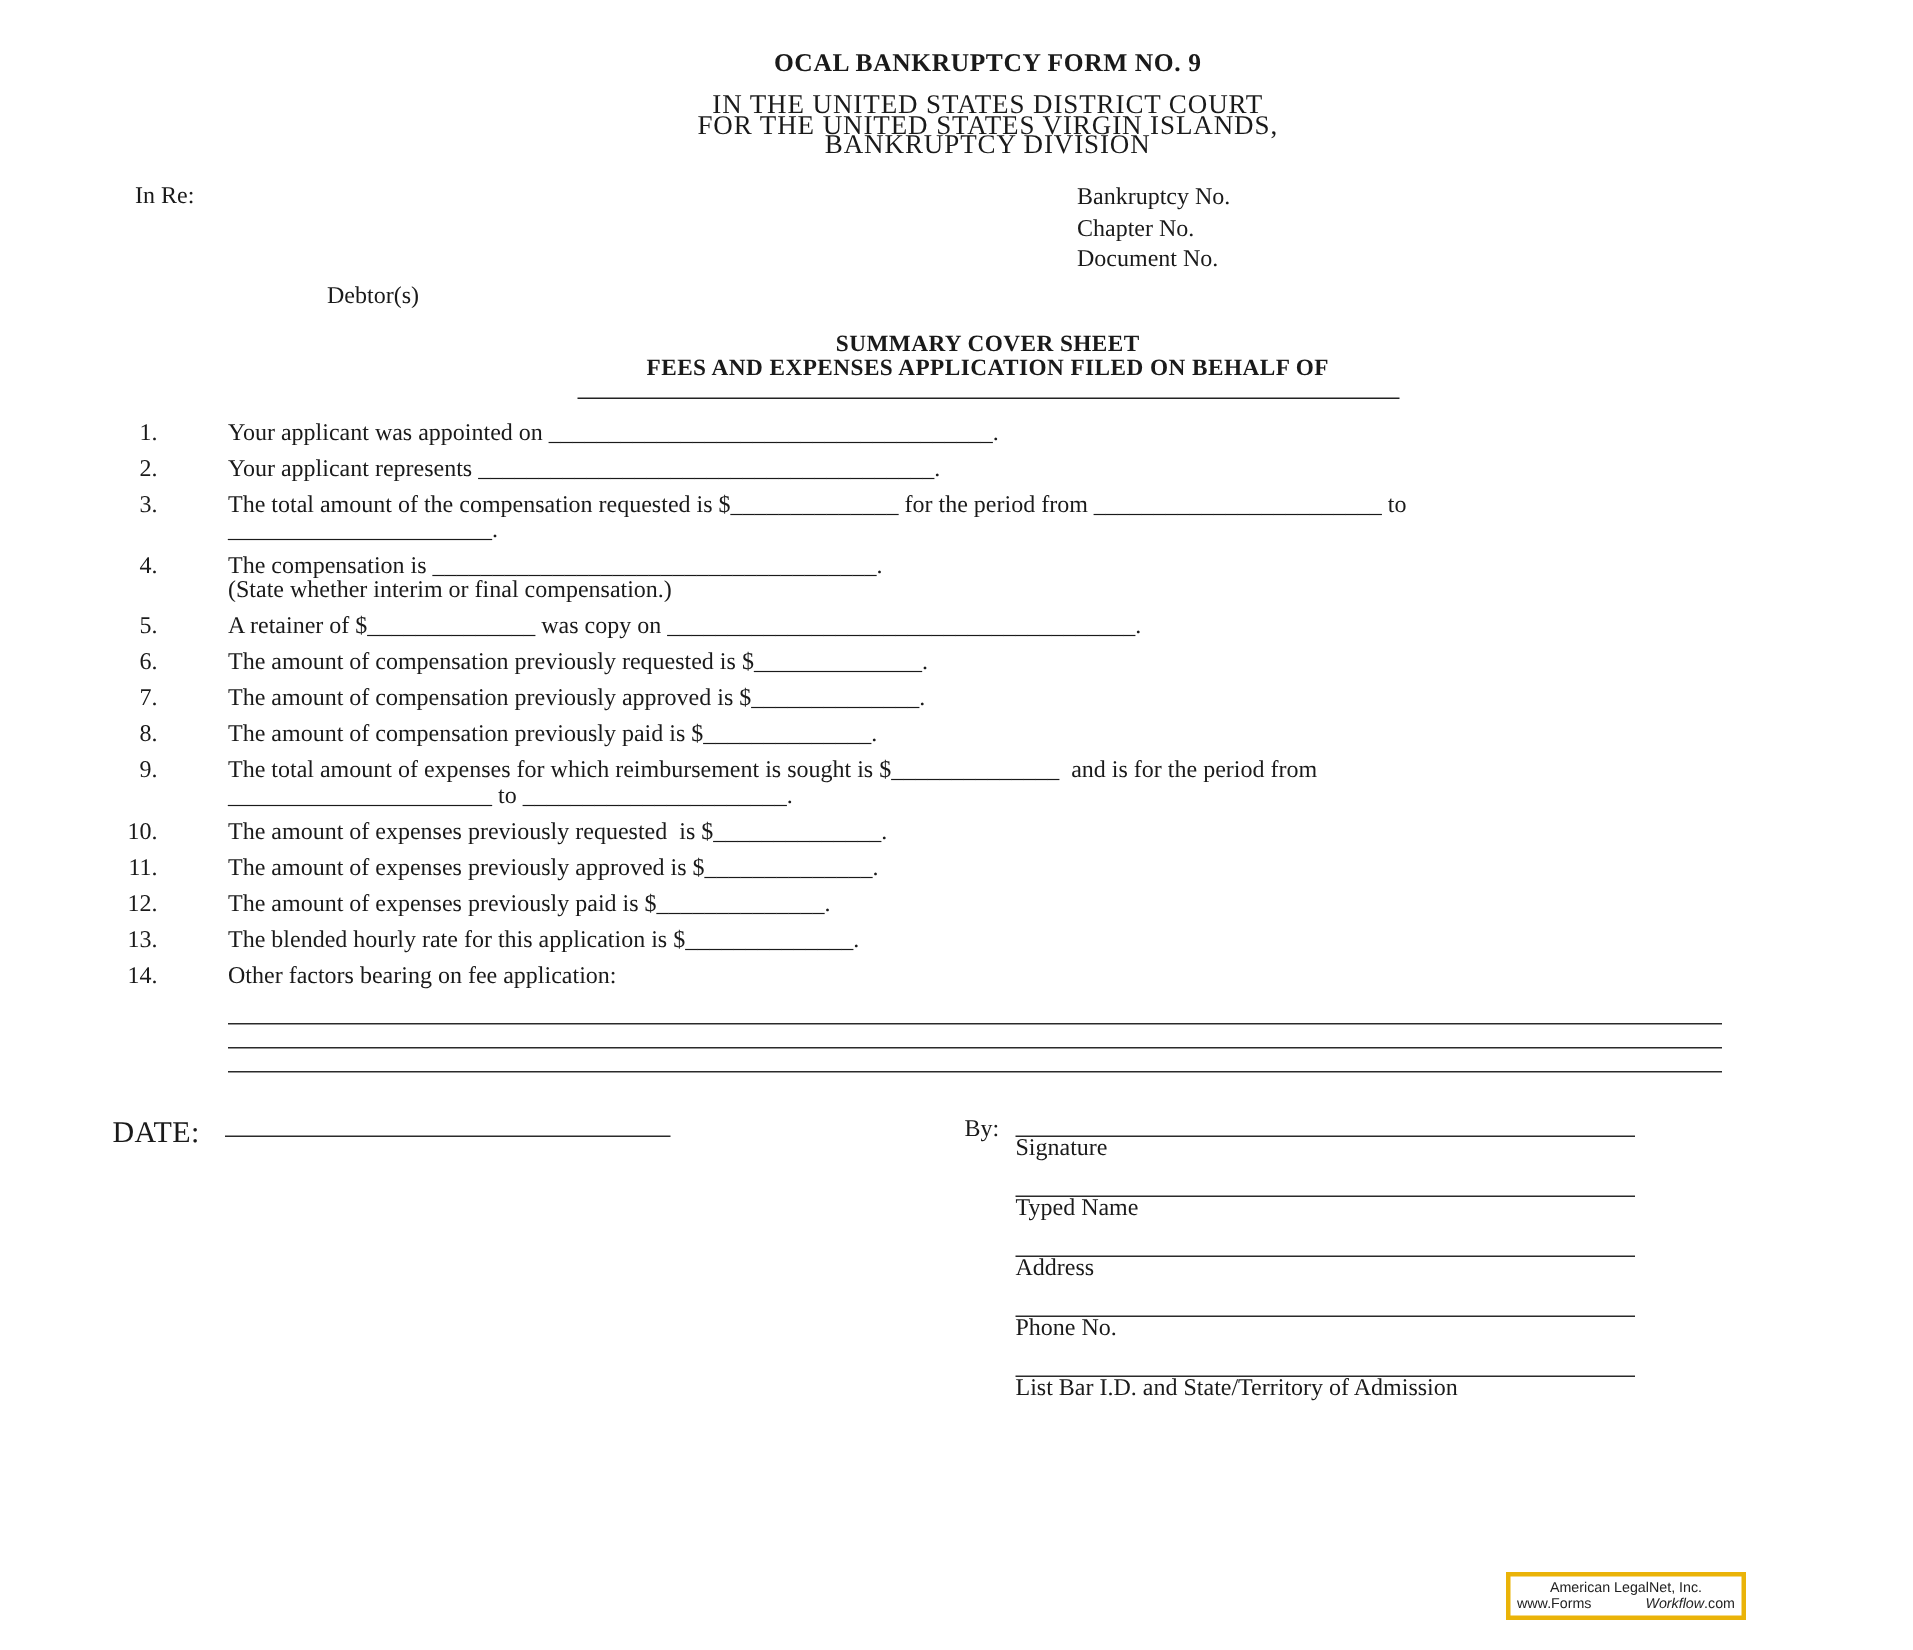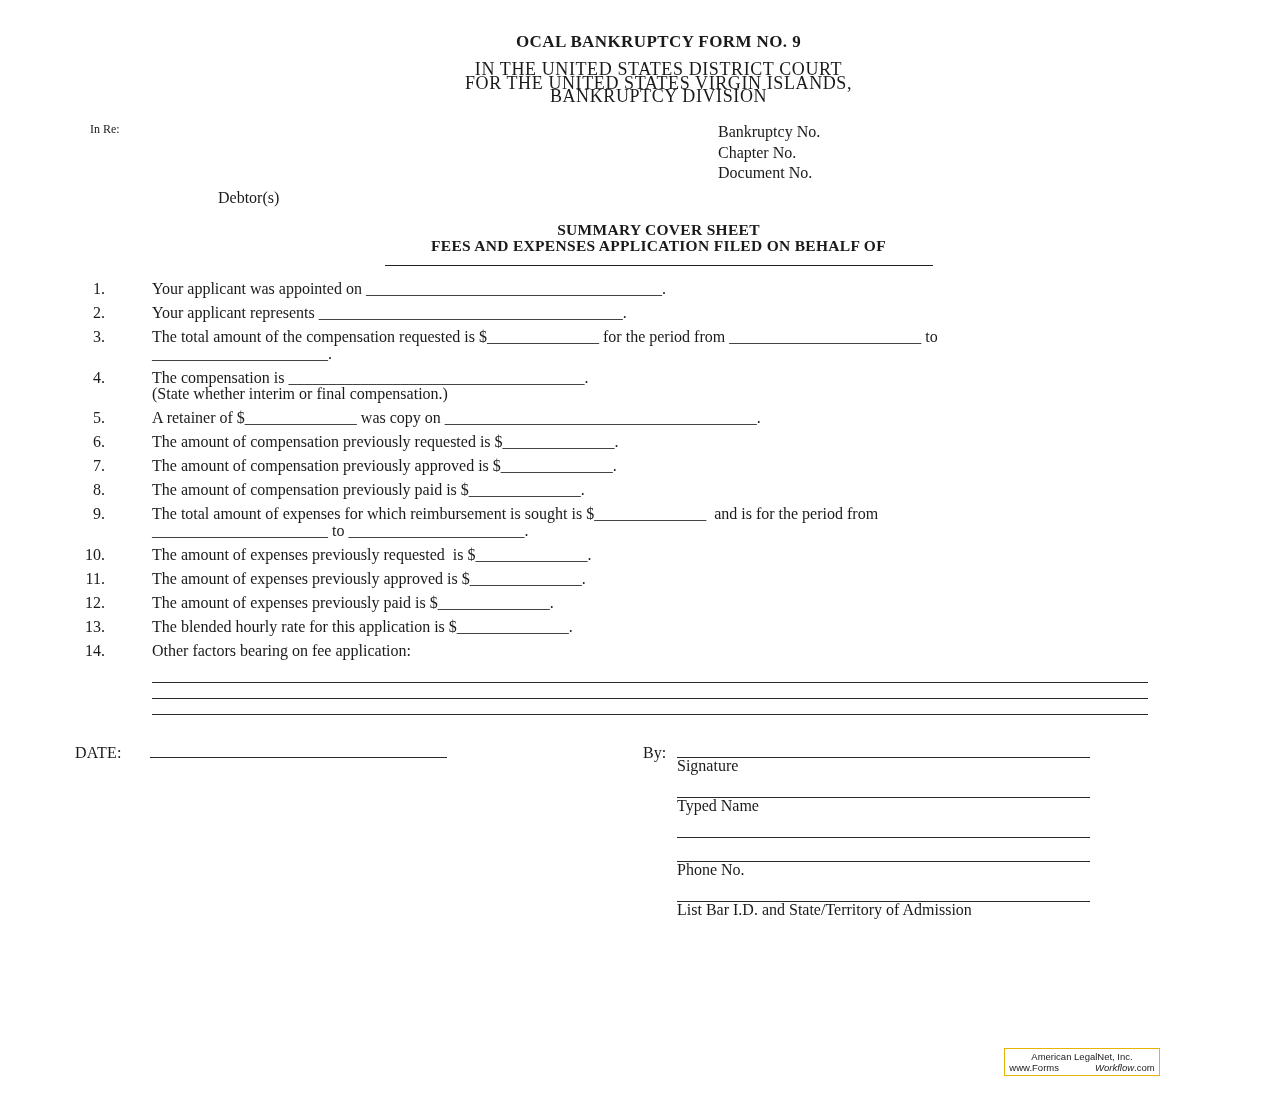--- a/index.html
+++ b/index.html
@@ -16,21 +16,21 @@
   .abs { position: absolute; }
 
   .form-title {
     top: 32px; left: 0; width: 100%;
     font-size: 17px; font-weight: bold; letter-spacing: 0.4px;
   }
   .court-lines {
     top: 63px; left: 0; width: 100%;
     font-size: 18px; line-height: 13.5px; letter-spacing: 0.6px;
   }
-  .in-re { left: 90px; top: 122px; font-size: 12px; }
+  .in-re { left: 90px; top: 122px; font-size: 16px; }
   .case-labels { left: 718px; top: 122px; font-size: 16px; line-height: 20.5px; }
   .debtors { left: 218px; top: 189px; font-size: 16px; }
 
   .section-title {
     top: 222px; left: 0; width: 100%;
     font-size: 15.5px; font-weight: bold; line-height: 16px; letter-spacing: 0.3px;
   }
   .title-underline {
     width: 548px; height: 5px; margin: 6px auto 0;
     border-bottom: 1.5px solid #222;
@@ -38,31 +38,31 @@
 
   .items { left: 75px; top: 281px; width: 1090px; font-size: 16px; }
   .item { display: flex; margin-bottom: 7.5px; }
   .item-num { width: 30px; text-align: right; flex-shrink: 0; line-height: 16.5px; }
   .item-body { margin-left: 47px; line-height: 16.5px; }
   .item-body div { white-space: pre; }
 
   .ruled-lines { margin-left: 77px; margin-top: 0; }
   .ruled-line { width: 996px; height: 15px; border-bottom: 1px solid #2a2a2a; }
 
-  .date-label { left: 75px; top: 744px; font-size: 16px; letter-spacing: 0.3px; }
+  .date-label { left: 75px; top: 744px; font-size: 20px; letter-spacing: 0.3px; }
   .date-line { left: 150px; top: 734px; width: 297px; height: 23px; border-bottom: 1px solid #2a2a2a; }
   .by-label { left: 643px; top: 744px; font-size: 16px; }
 
   .sig-block { left: 677px; top: 734px; width: 413px; font-size: 16px; }
   .sig-line { height: 23px; border-bottom: 1px solid #2a2a2a; }
   .sig-label { height: 16px; line-height: 16px; }
 
   .legalnet-box {
     left: 1004px; top: 1048px; width: 148px;
-    border: 1px solid #eab308;
+    border: 3px solid #eab308;
     padding: 2px 3px;
     font-family: "Liberation Sans", "DejaVu Sans", sans-serif;
     font-size: 9.5px; line-height: 11px;
     text-align: center; color: #222;
   }
   .italic { font-style: italic; padding-left: 36px; }
 </style>
 </head>
 <body>
 
@@ -211,20 +211,21 @@
     <div class="sig-slot">
       <div class="sig-line"></div>
       <div class="sig-label">Signature</div>
     </div>
     <div class="sig-slot">
       <div class="sig-line"></div>
       <div class="sig-label">Typed Name</div>
     </div>
     <div class="sig-slot">
       <div class="sig-line"></div>
+      <div class="sig-label">Address</div>
     </div>
     <div class="sig-slot">
       <div class="sig-line"></div>
       <div class="sig-label">Phone No.</div>
     </div>
     <div class="sig-slot">
       <div class="sig-line"></div>
       <div class="sig-label">List Bar I.D. and State/Territory of Admission</div>
     </div>
   </div>

